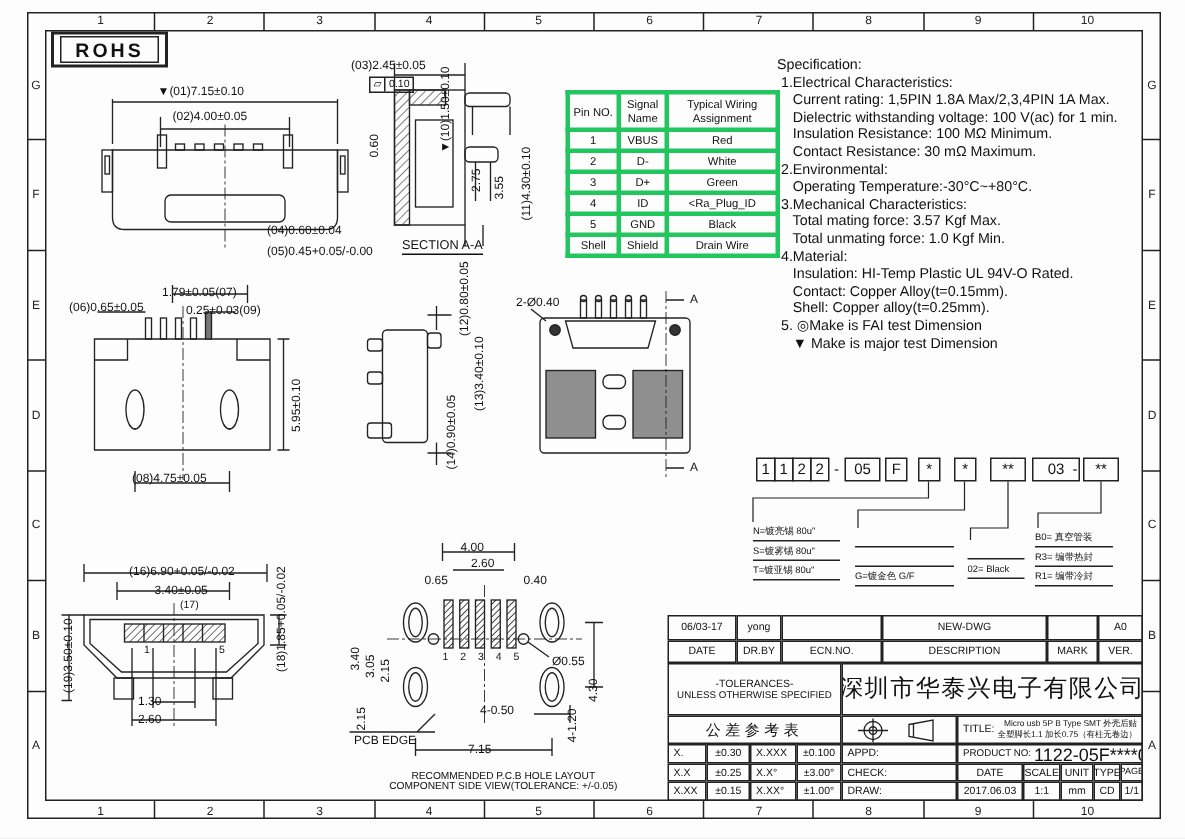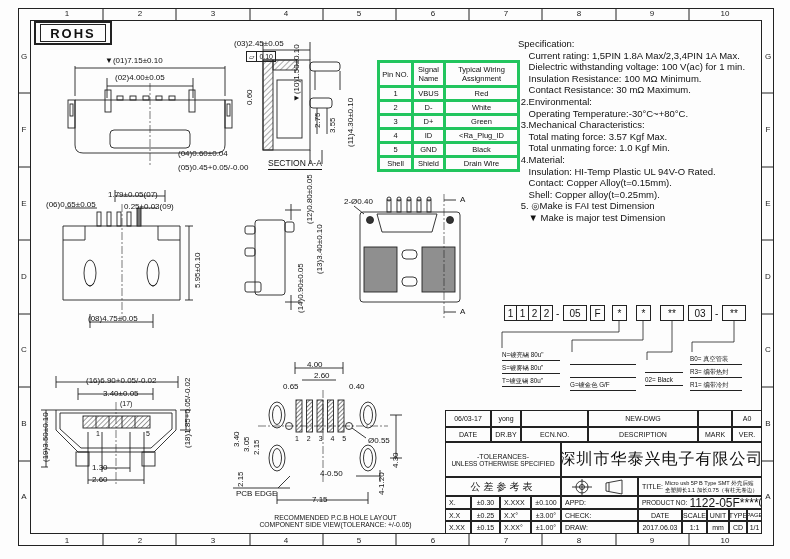--- a/index.html
+++ b/index.html
@@ -6,21 +6,21 @@
   .sheet{position:relative;width:790px;height:559px;background:#fdfdfd;
          font-family:"Liberation Sans",sans-serif;color:#111;overflow:hidden;}
   .abs{position:absolute;}
   .frame{position:absolute;border:1.6px solid #222;box-sizing:border-box;}
   .frame2{position:absolute;border:1px solid #222;box-sizing:border-box;}
   .coord{position:absolute;font-size:8px;width:20px;text-align:center;color:#222;}
   .dim{position:absolute;font-size:8px;line-height:1;white-space:nowrap;color:#111;}
   .dim.sm{font-size:7px;}
   .rot{transform:rotate(-90deg);transform-origin:0 0;}
   .cell{position:absolute;border:1px solid #222;box-sizing:border-box;font-size:7px;
-        display:flex;align-items:center;justify-content:center;white-space:nowrap;overflow:hidden;background:transparent;}
+        display:flex;align-items:center;justify-content:center;white-space:nowrap;overflow:hidden;background:transparent;text-align:right;}
   .cell.left{justify-content:flex-start;padding-left:3px;}
   .legend{position:absolute;}
   .legend .lrow{border-bottom:1px solid #222;height:12px;font-size:6.3px;line-height:13px;white-space:nowrap;overflow:hidden;}
   .spec{position:absolute;left:518px;top:38px;width:246px;}
   .spec div{white-space:pre;font-size:9.5px;line-height:11.6px;}
   table.pins{position:absolute;left:377px;top:60px;border-collapse:collapse;text-align:center;
              font-size:7.5px;table-layout:fixed;}
   table.pins th,table.pins td{border:3px solid #22c55e;padding:0;height:11px;overflow:hidden;margin-top:20px;}
   table.pins th{height:22px;font-weight:normal;}
   .pnbox{position:absolute;border:1px solid #222;box-sizing:border-box;height:16px;
@@ -343,20 +343,21 @@
     <tr>
       <td>Shell</td>
       <td>Shield</td>
       <td>Drain Wire</td>
     </tr>
   </tbody>
     </table>
 
   <div class="spec">
     <div>Specification:</div>
+    <div> 1.Electrical Characteristics:</div>
     <div>    Current rating: 1,5PIN 1.8A Max/2,3,4PIN 1A Max.</div>
     <div>    Dielectric withstanding voltage: 100 V(ac) for 1 min.</div>
     <div>    Insulation Resistance: 100 MΩ Minimum.</div>
     <div>    Contact Resistance: 30 mΩ Maximum.</div>
     <div> 2.Environmental:</div>
     <div>    Operating Temperature:-30°C~+80°C.</div>
     <div> 3.Mechanical Characteristics:</div>
     <div>    Total mating force: 3.57 Kgf Max.</div>
     <div>    Total unmating force: 1.0 Kgf Min.</div>
     <div> 4.Material:</div>
@@ -370,21 +371,21 @@
   <div class="pnbox" style="left:504px;top:305px;width:13px;">1</div>
   <div class="pnbox" style="left:516px;top:305px;width:13px;">1</div>
   <div class="pnbox" style="left:528px;top:305px;width:13px;">2</div>
   <div class="pnbox" style="left:540px;top:305px;width:13px;">2</div>
   <span class="dim" style="left:556px;top:309px;font-size:10px;">-</span>
   <div class="pnbox" style="left:563px;top:305px;width:24px;">05</div>
   <div class="pnbox" style="left:590px;top:305px;width:15px;">F</div>
   <div class="pnbox" style="left:612px;top:305px;width:15px;">*</div>
   <div class="pnbox" style="left:636px;top:305px;width:15px;">*</div>
   <div class="pnbox" style="left:660px;top:305px;width:24px;">**</div>
-  <div class="pnbox" style="left:688px;top:305px;width:24px;">03</div>
+  <div class="pnbox" style="left:688px;top:305px;width:32px;">03</div>
   <span class="dim" style="left:715px;top:309px;font-size:10px;">-</span>
   <div class="pnbox" style="left:722px;top:305px;width:24px;">**</div>
 
   <svg style="left:498px;top:321px;" width="272" height="75" viewBox="0 0 272 75">
     <g stroke="#222" stroke-width="0.8" fill="none">
       <path d="M121,0V11H4V27"></path>
       <path d="M145,0V19H74V31"></path>
       <path d="M174,0V31H149V39"></path>
       <path d="M236,0V21H194V31"></path>
     </g>

